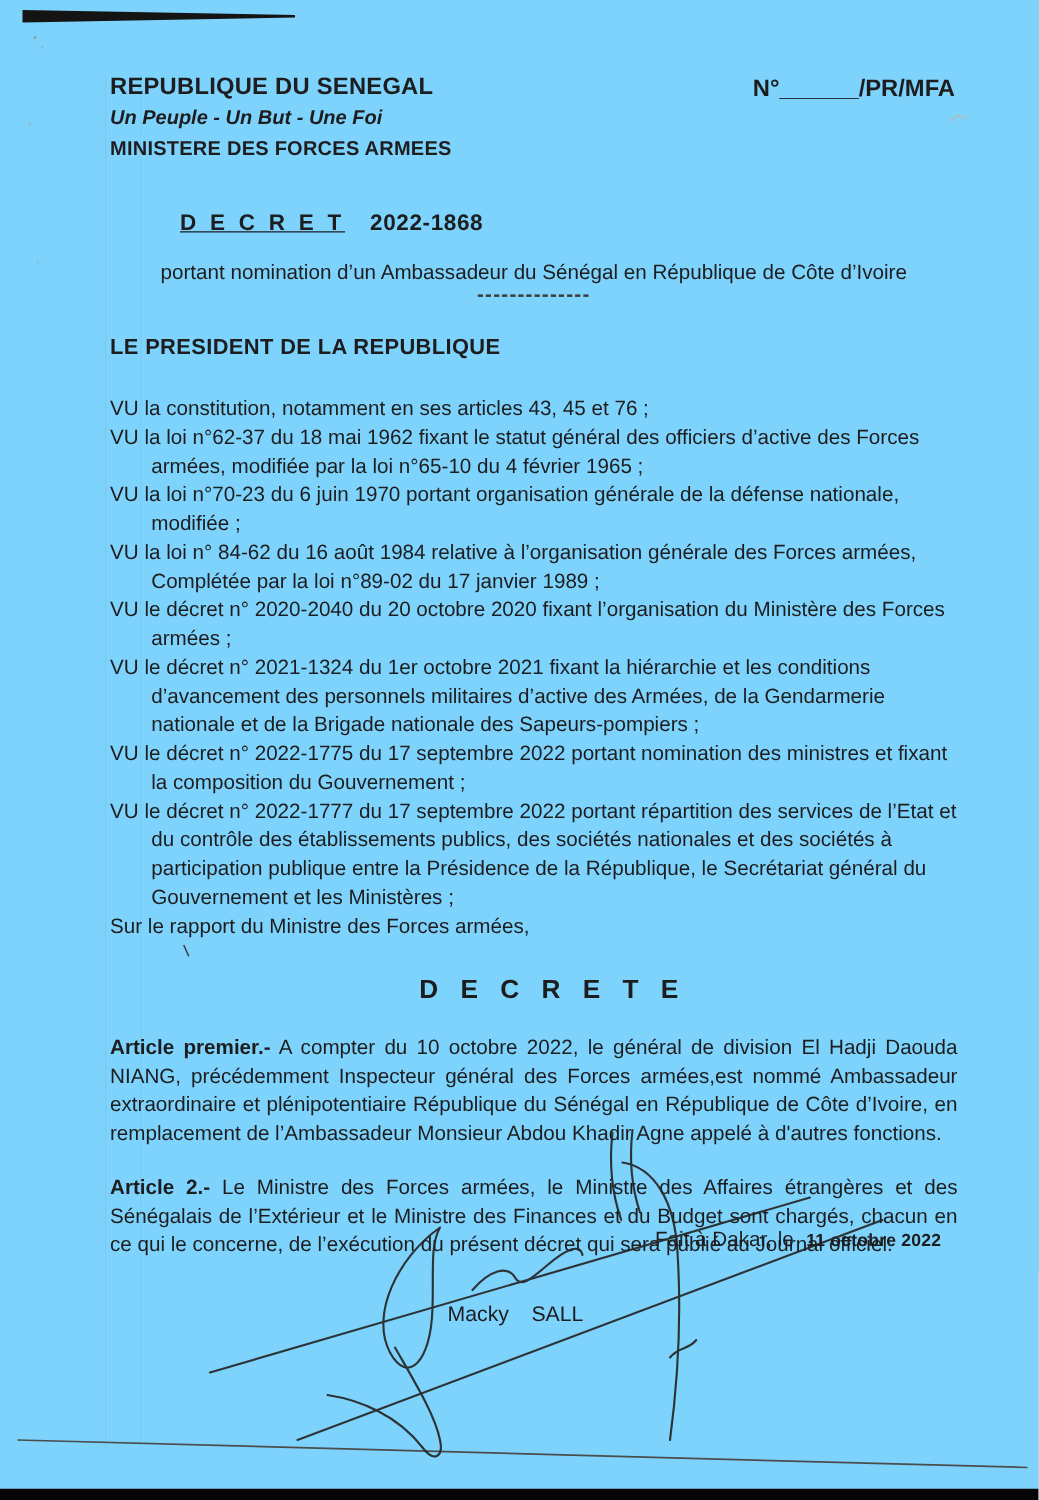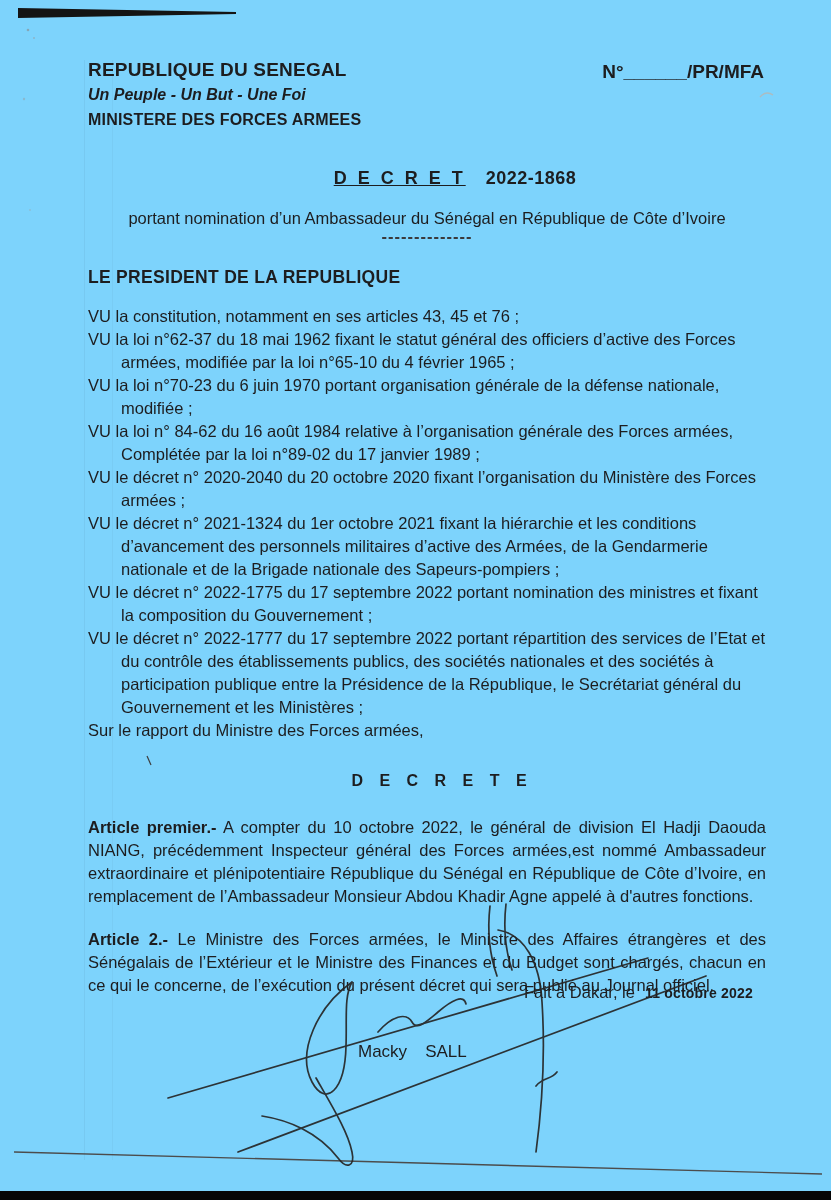--- a/index.html
+++ b/index.html
@@ -16,33 +16,33 @@
     position:absolute;left:88px;top:58px;width:678px;z-index:1;
     font-size:16.5px;line-height:23px;
   }
   
   .hdr{display:flex;justify-content:space-between;align-items:flex-start;}
   .org1{font-size:19px;font-weight:bold;letter-spacing:.2px;margin:0;}
   .org2{font-size:16px;font-style:italic;font-weight:600;margin:2px 0 0 0;}
   .org3{font-size:16px;margin:2px 0 0 0;letter-spacing:.2px;font-weight:bold;}
   .refnum{font-size:19px;font-weight:bold;margin-top:2px;padding-right:2px;white-space:nowrap;}
   
-  .decret-line{text-align:center;margin-top:36px;padding-left:56px;font-size:18px;font-weight:bold;}
+  .decret-line{margin-top:36px;padding-left:56px;font-size:18px;font-weight:bold;}
   .decret-label{text-decoration:underline;letter-spacing:3px;}
   .decret-number{margin-left:20px;letter-spacing:.5px;}
   .subject{text-align:center;margin-top:17px;font-size:16.5px;}
   .dashes{text-align:center;margin-top:0px;line-height:12px;letter-spacing:1px;font-weight:bold;color:#3a3a3c;}
   .authority{margin-top:24px;font-size:17.5px;font-weight:bold;letter-spacing:.3px;}
   
-  .visas{margin-top:16px;}
+  .visas{margin-top:27px;}
   .visa{margin:0;}
   .visa.hang{padding-left:33px;text-indent:-33px;}
   .visa.flush{padding-left:0;text-indent:0;}
   .report{margin:0;}
-  .decrete{text-align:center;margin:27px 0 24px 0;font-size:16px;font-weight:bold;letter-spacing:6px;padding-left:30px;}
+  .decrete{text-align:center;margin:27px 0 24px 0;font-size:21px;font-weight:bold;letter-spacing:6px;padding-left:30px;}
   .article{margin:0 0 20px 0;text-align:justify;}
   .article .lead{font-weight:bold;}
   
   .fait{position:absolute;left:524px;top:983px;z-index:1;font-size:16.5px;white-space:nowrap;}
   .fait .date{font-weight:bold;font-size:14px;margin-left:10px;letter-spacing:.2px;}
   .signer{position:absolute;left:358px;top:1042px;z-index:1;font-size:17px;}
   .signer .last{margin-left:18px;}
   
   .overlay{position:absolute;left:0;top:0;width:831px;height:1200px;pointer-events:none;}
   .overlay.artifacts{z-index:2;}

